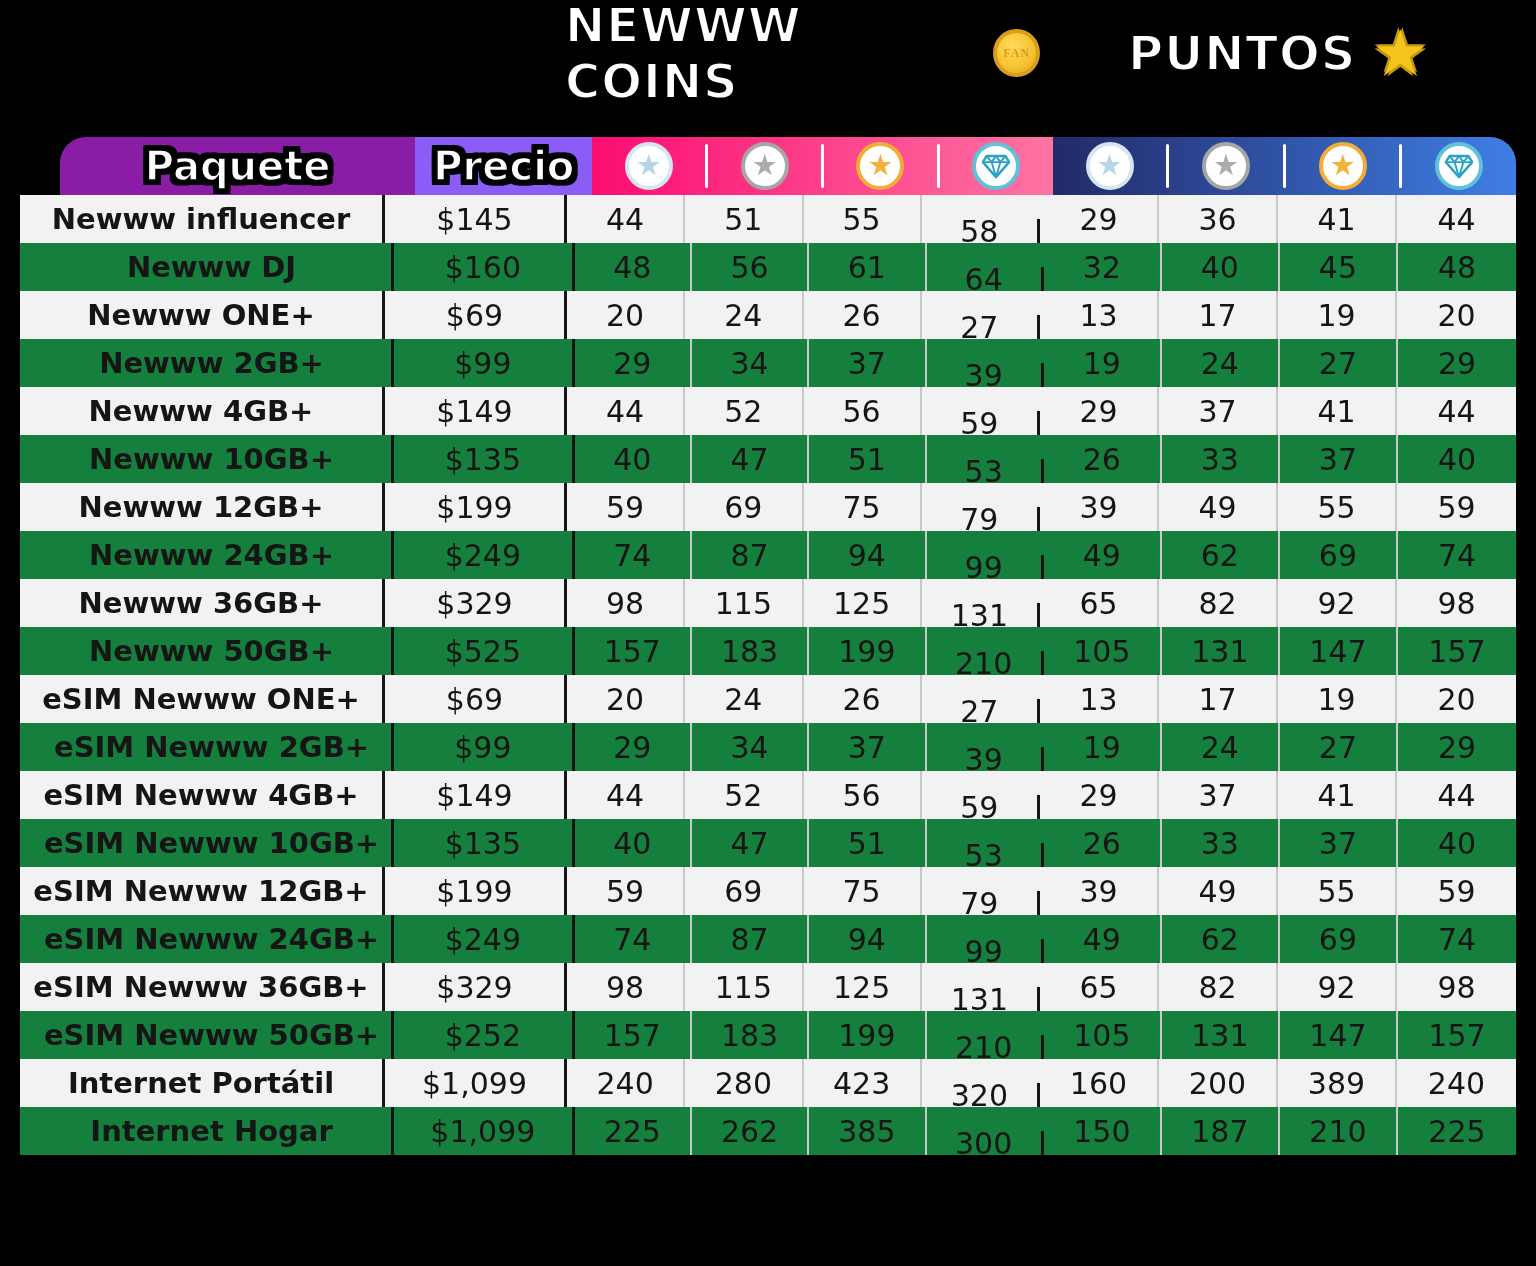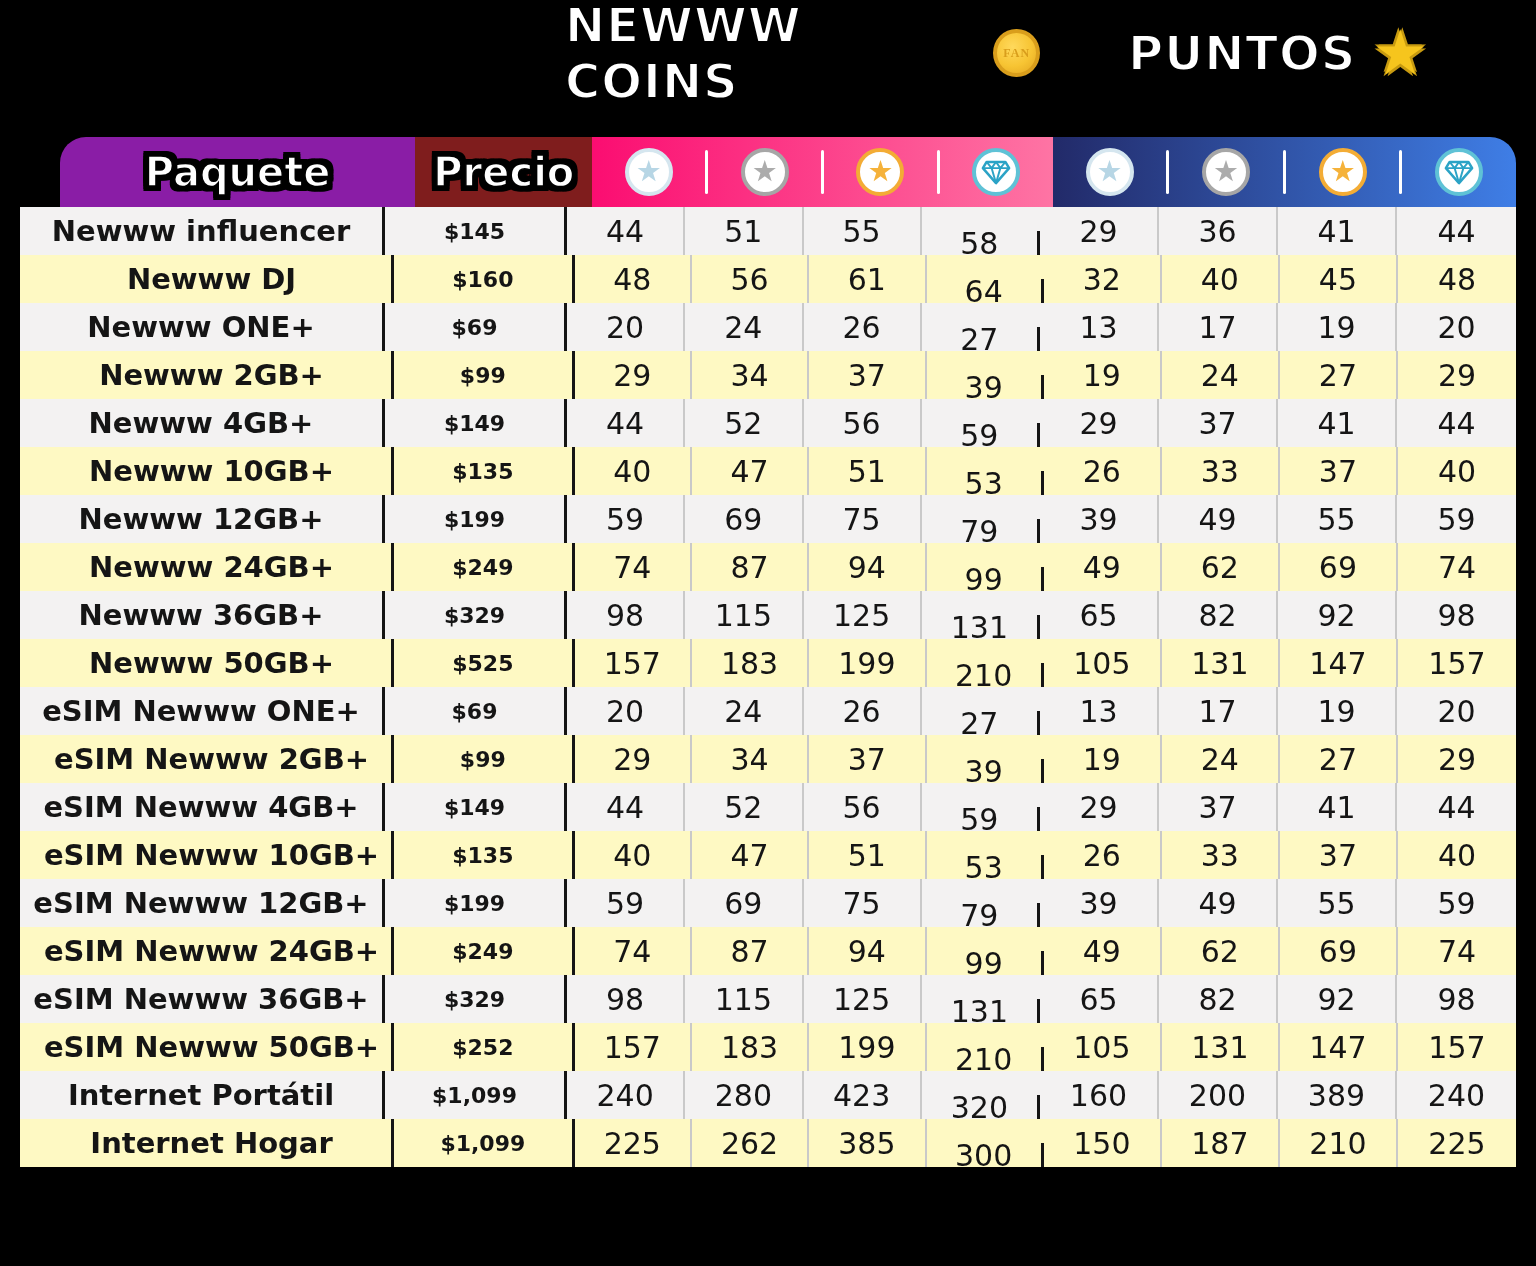--- a/index.html
+++ b/index.html
@@ -29,24 +29,24 @@
     border:4px solid #D99E1C;box-sizing:border-box;
     display:flex;align-items:center;justify-content:center;font-family:Liberation Serif, serif;
   }
   .coin span{font-size:12px;font-weight:bold;color:#D99E1C;letter-spacing:1px;}
   .gold-star{
     font-size:62px;line-height:48px;color:#F6C51D;
     text-shadow:-2px -2px 0 #C79A10,2px -2px 0 #C79A10,-2px 2px 0 #C79A10,2px 2px 0 #C79A10;
   }
   
   #pricing-table{position:absolute;left:20px;top:137px;width:1496px;}
-  .header-row{display:flex;height:70px;margin-left:40px;}
+  .header-row{display:flex;height:58px;margin-left:40px;}
   .h-cell{display:flex;align-items:center;justify-content:center;box-sizing:border-box;}
   .h-pkg{width:365px;background:#8A1DA6;border-radius:26px 0 0 0;}
-  .h-price{width:182px;background:#7f1d1d;}
+  .h-price{width:182px;background:#8b5cf6;}
   .h-coins{width:473px;background:linear-gradient(90deg,#FB0D71,#FE74A4);display:flex;}
   .h-puntos{width:476px;background:linear-gradient(90deg,#222A69,#3F7EE6);border-radius:0 26px 0 0;display:flex;}
   .h-label{
     font-size:40px;font-weight:bold;color:#fff;
     -webkit-text-stroke:1.5px #000;
     text-shadow:
       -5px -5px 0 #000, 0 -5px 0 #000, 5px -5px 0 #000,
       -5px  0  0 #000, 5px  0  0 #000,
       -5px  5px 0 #000, 0  5px 0 #000, 5px  5px 0 #000,
       -3px -5px 0 #000, 3px -5px 0 #000, -5px -3px 0 #000, 5px -3px 0 #000,
@@ -56,27 +56,27 @@
   .tier-sep{width:3px;height:44px;background:#fff;border-radius:2px;align-self:center;}
   .badge{
     width:48px;height:48px;border-radius:50%;background:#fff;
     border:4px solid #ccc;box-sizing:border-box;
     display:flex;align-items:center;justify-content:center;
   }
   .badge .star{font-size:29px;line-height:1;transform:translateY(-1px);}
   
   .row{display:flex;height:48px;}
   .row.odd{background:#F3F2F2;}
-  .row.even{background:#fef9c3;padding-left:12px;}
+  .row.even{background:#15803d;padding-left:12px;}
   .cell{
     display:flex;align-items:center;justify-content:center;
     box-sizing:border-box;color:#151515;white-space:nowrap;
   }
   .c-pkg{width:365px;font-size:29px;font-weight:bold;border-right:3px solid #151515;}
-  .c-price{width:182px;font-size:22px;font-weight:bold;border-right:3px solid #151515;}
+  .c-price{width:182px;font-size:30px;font-weight:normal;border-right:3px solid #151515;}
   .c-num{width:118.25px;font-size:30px;border-right:2px solid #C9C9C9;}
   .c-num.coin-last{border-right:3px solid #151515;margin-top:24px;}
   .c-num.pnt{width:119px;}
   .c-num.last{border-right:none;}
 </style>
 </head>
 <body>
 
 <div class="title-band" id="coins-title-band">
   <span class="big-title">NEWWW COINS</span>

